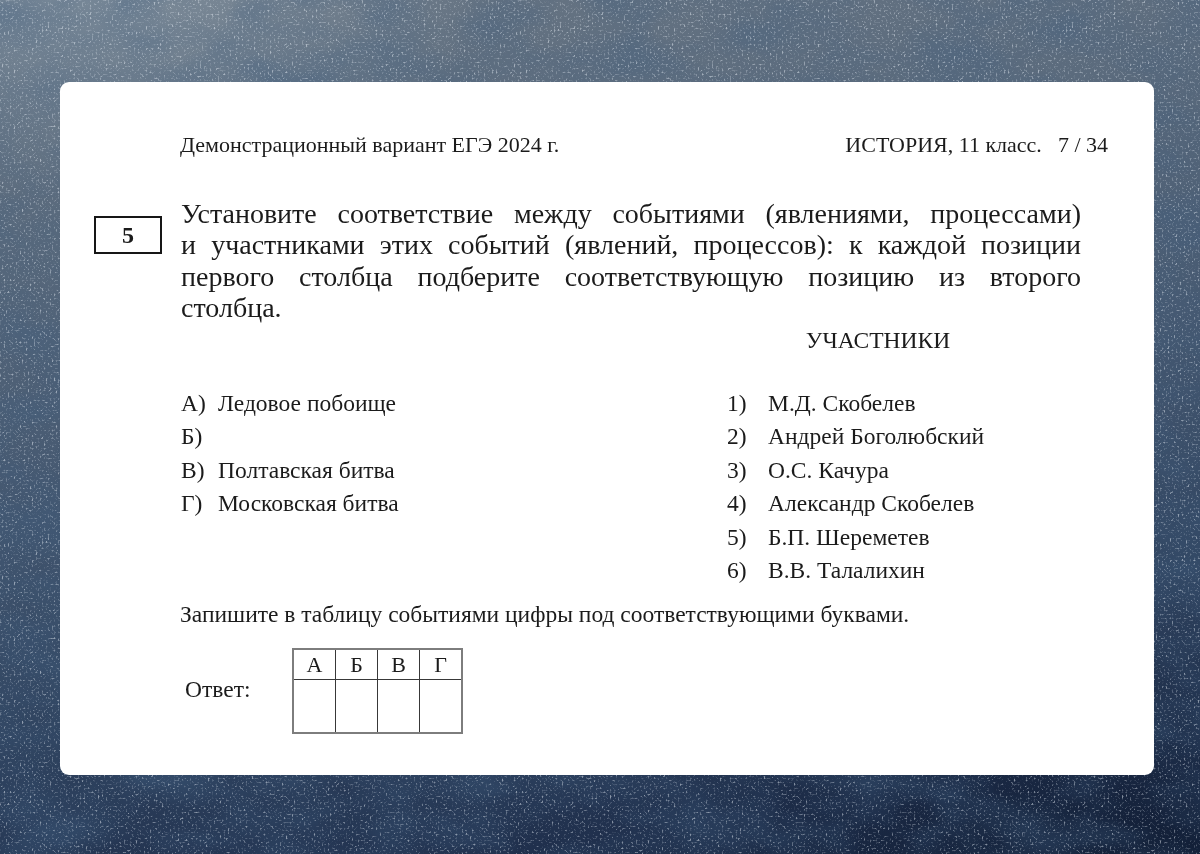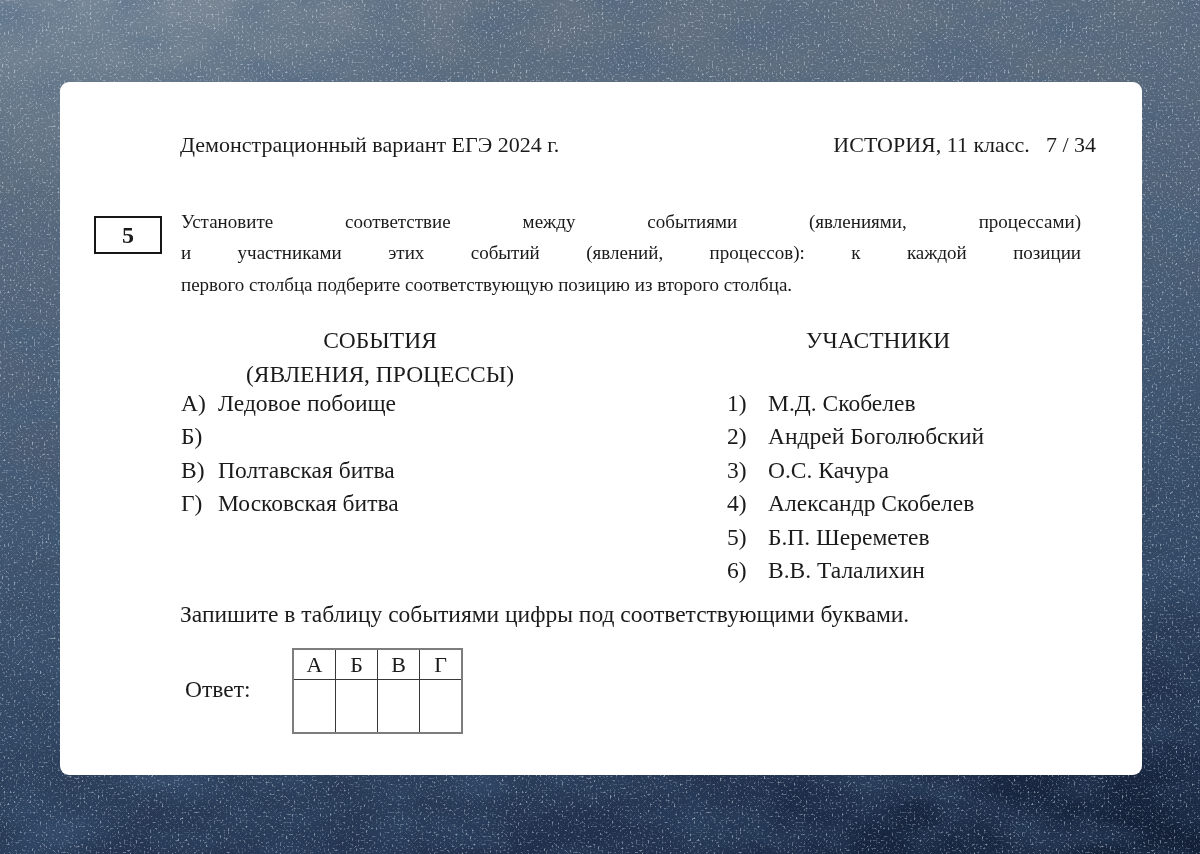--- a/index.html
+++ b/index.html
@@ -17,37 +17,38 @@
       linear-gradient(172deg, #697684 0%, #5b6b7d 22%, #475a72 46%, #304460 72%, #20304d 90%, #1b2a45 100%);
   }
   .texture {
     position: absolute; inset: 0; z-index: 1; pointer-events: none; display: block;
   }
   .card {
     position: absolute; z-index: 2;
     left: 60px; top: 82px; width: 1082px; height: 693px;
     background: #ffffff; border-radius: 9px;
     color: #1b1b1b;
+    padding-left: 12px;
   }
   .hdr {
     position: absolute; left: 120px; right: 46px; top: 132px;
     display: flex; justify-content: space-between; align-items: baseline;
     font-size: 22px; line-height: 26px;
     top: 50px;
   }
   .hdr-right { display: flex; gap: 16px; align-items: baseline; }
   .qnum-box {
     position: absolute; left: 34px; top: 134px; width: 64px; height: 34px;
     border: 2px solid #161616;
     display: flex; align-items: center; justify-content: center;
     font-weight: bold; font-size: 24px;
   }
   .qtext {
-    position: absolute; left: 121px; top: 124px; width: 900px;
-    font-size: 19px; line-height: 31.4px;
+    position: absolute; left: 121px; top: 116px; width: 900px;
+    font-size: 28px; line-height: 31.4px;
   }
   .qtext .jline { text-align: justify; text-align-last: justify; }
   .qtext .jline:last-child { text-align-last: left; }
   .col-head {
     position: absolute; top: 242px; text-align: center;
     font-size: 23.5px; line-height: 33.5px;
   }
   .col-head.left  { left: 121px; width: 398px; }
   .col-head.right { left: 632px; width: 372px; }
   .match-list {
@@ -120,24 +121,20 @@
     <div class="qnum-box">
       <span>5</span>
     </div>
 
     <div class="qtext">
       <div class="jline">Установите соответствие между событиями (явлениями, процессами)</div>
       <div class="jline">и участниками этих событий (явлений, процессов): к каждой позиции</div>
       <div class="jline">первого столбца подберите соответствующую позицию из второго столбца.</div>
     </div>
 
-    <div class="col-head left">
-      <div>СОБЫТИЯ</div>
-      <div>(ЯВЛЕНИЯ, ПРОЦЕССЫ)</div>
-    </div>
 
     <div class="col-head right">
       <div>УЧАСТНИКИ</div>
     </div>
 
     <div class="match-list left">
       <div class="match-item">
         <span class="lbl">А)</span>
         <span class="txt">Ледовое побоище</span>
       </div>

